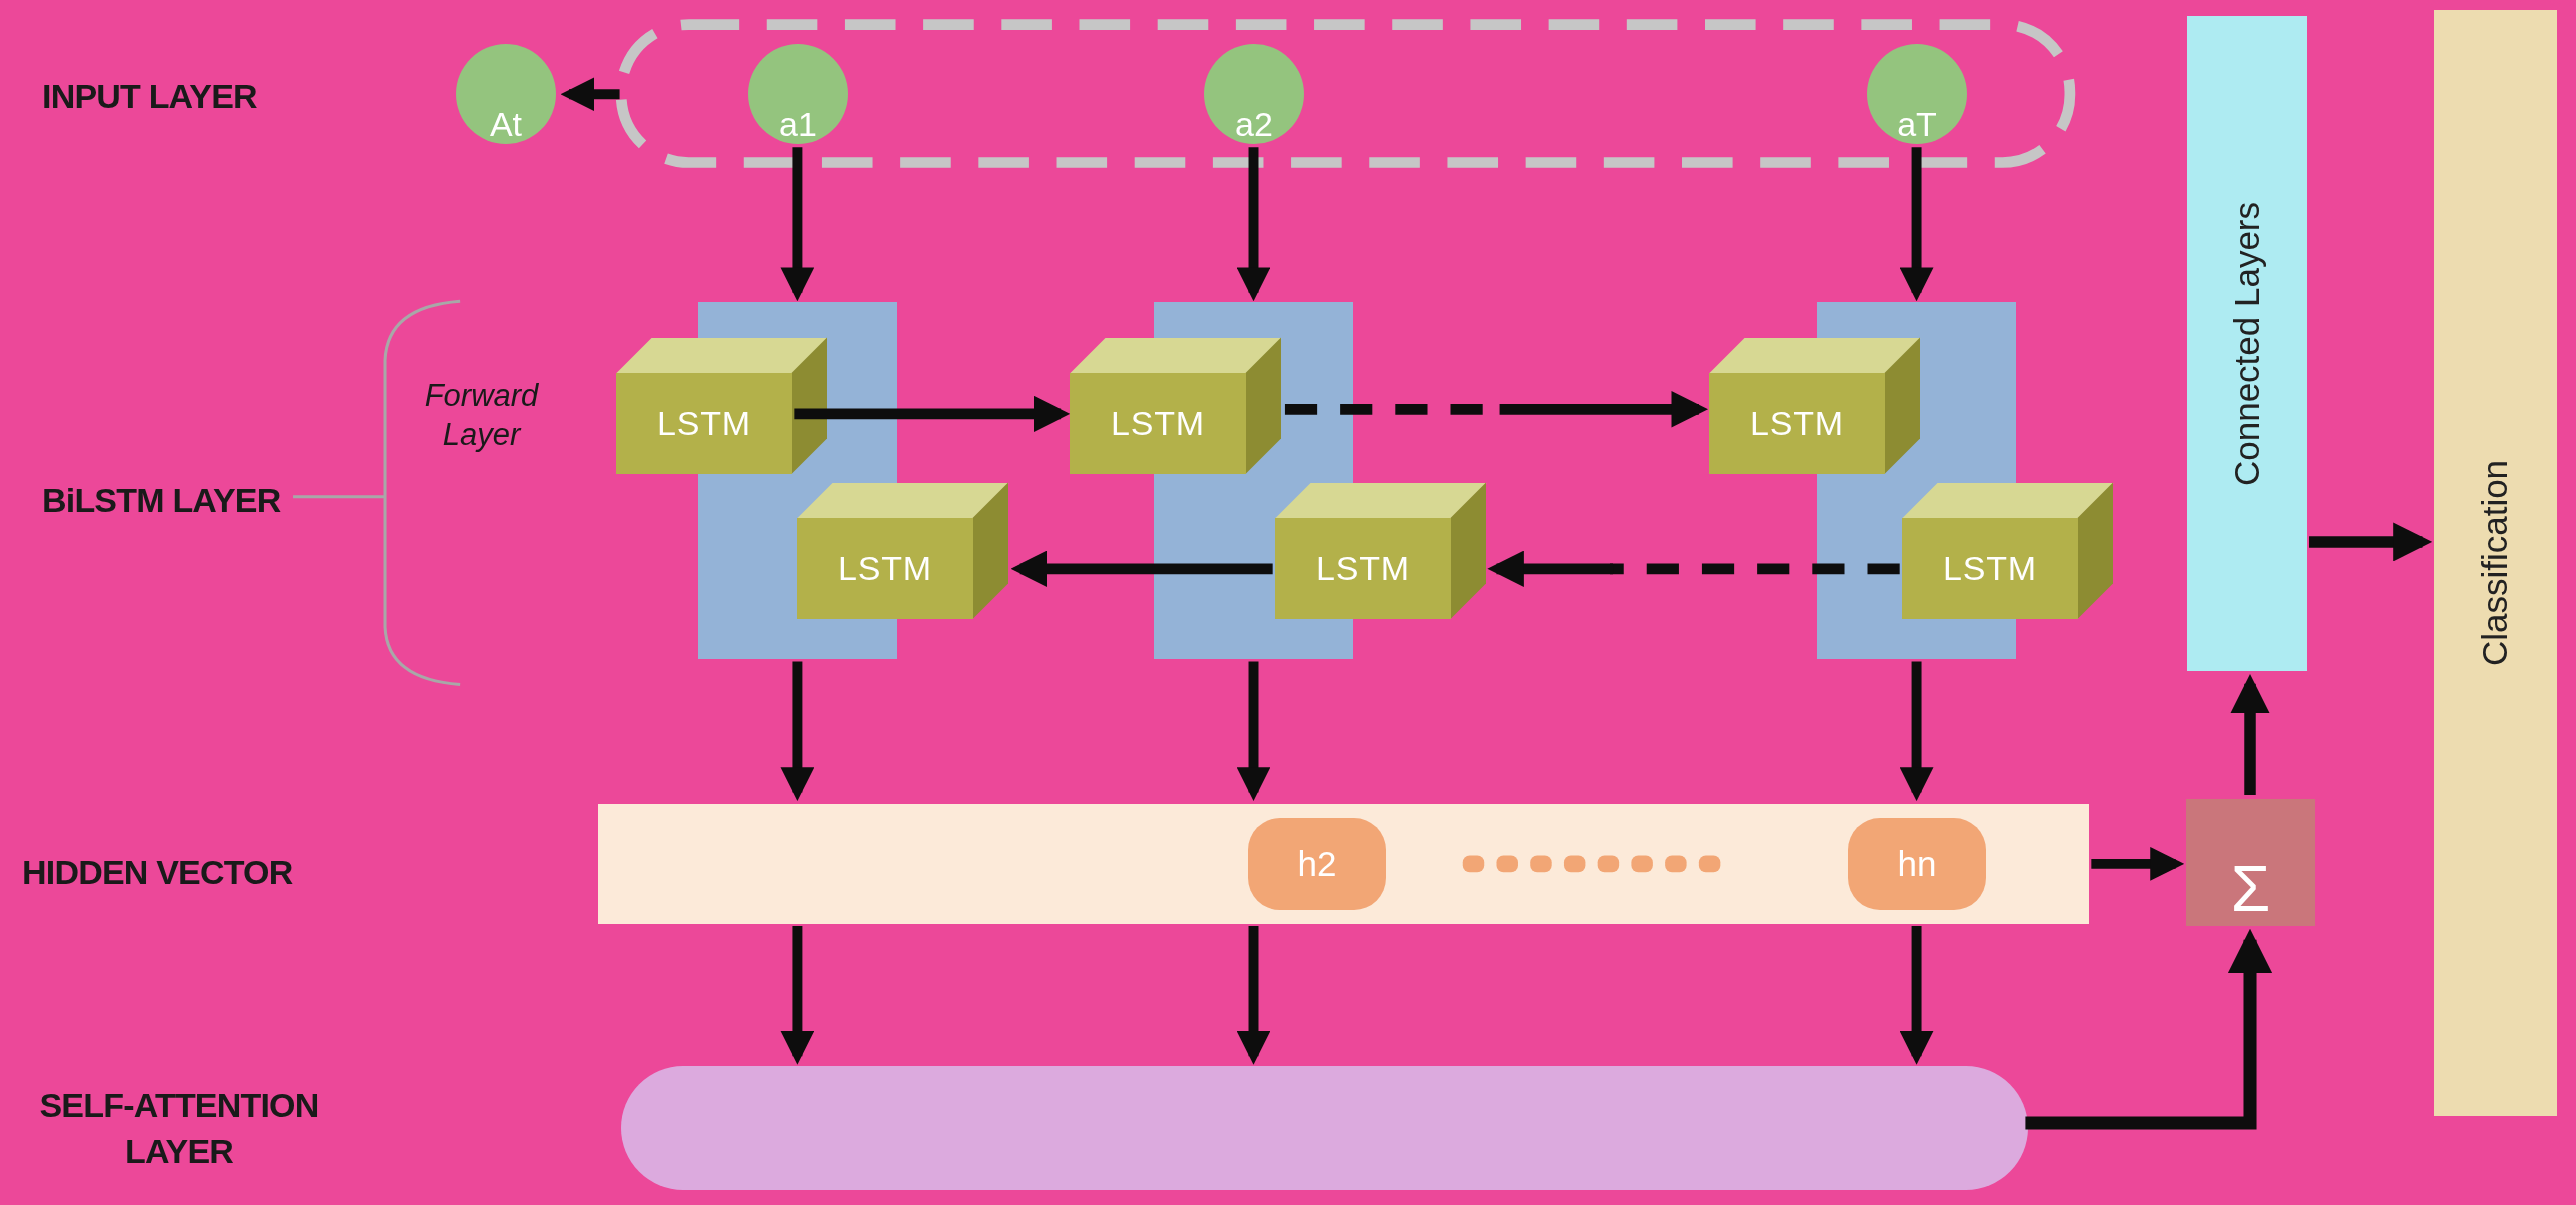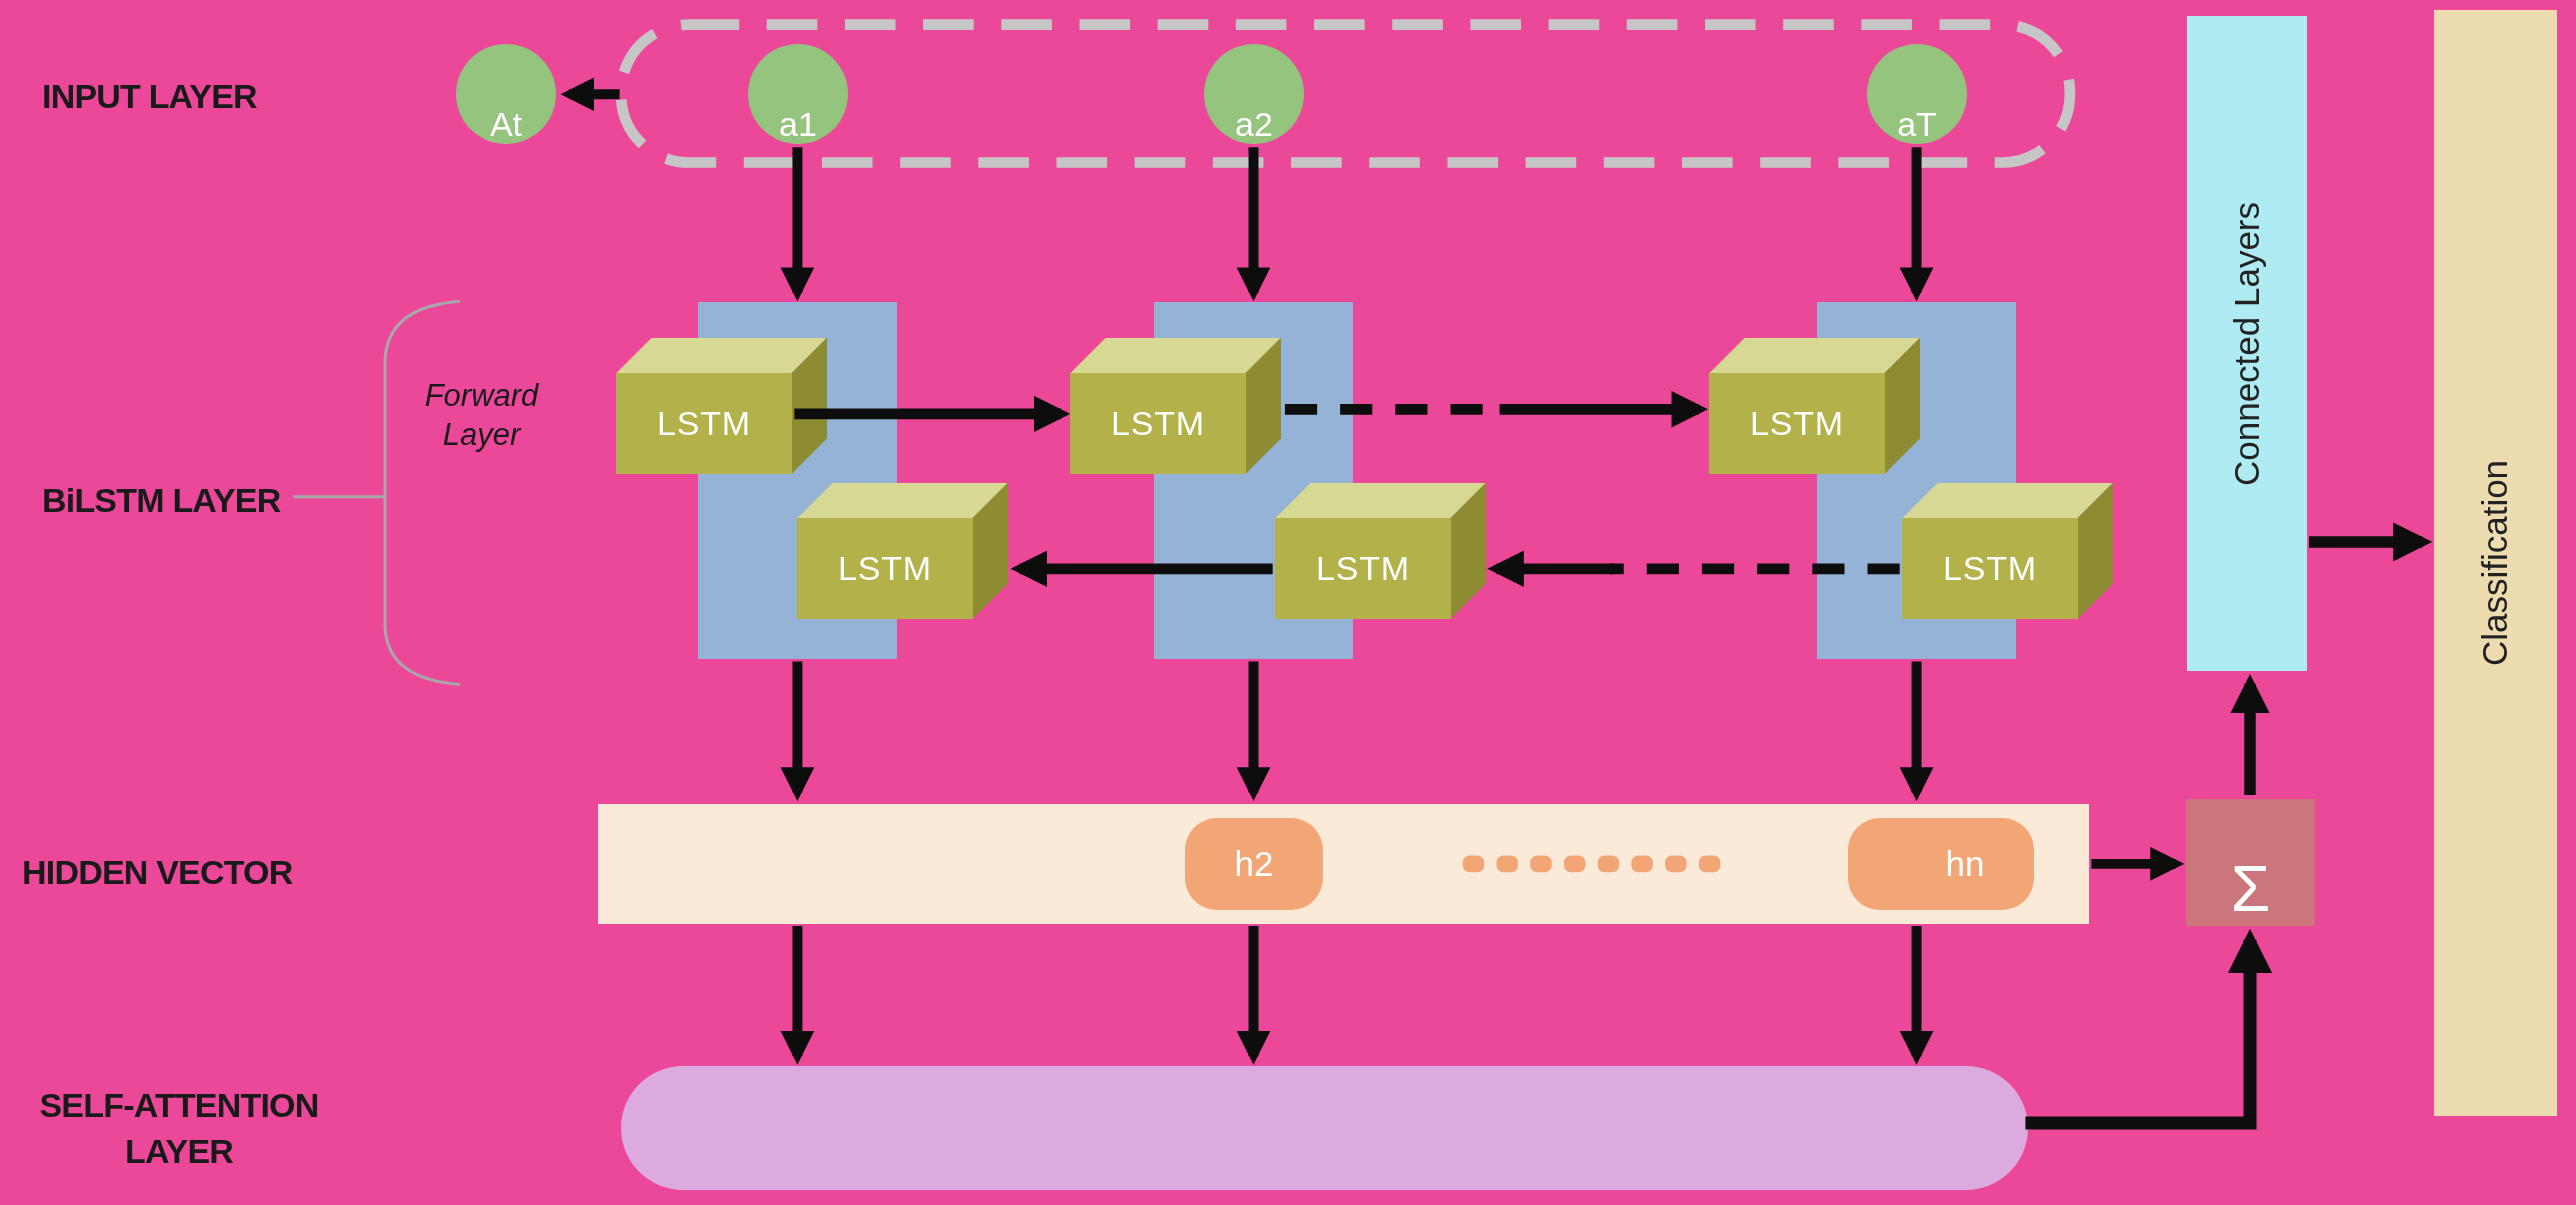--- a/index.html
+++ b/index.html
@@ -171,24 +171,24 @@
       </div>
   </div>
   <div class="cube mid" style="left:1902px;top:518px;">
     <div class="top"></div>
     <div class="side"></div>
     <div class="front">
         <span>LSTM</span>
       </div>
   </div>
 
-  <div class="h-node over" style="left:1185px;">
+  <div class="h-node over" style="left:1248px;">
     <span>h2</span>
   </div>
-  <div class="h-node over" style="left:1848px;padding-left:48px;">
+  <div class="h-node over" style="left:1848px;">
     <span>hn</span>
   </div>
 
   <svg class="overlay" width="2576" height="1205" viewBox="0 0 3360 1572">
     <defs>
       <marker id="ah" viewBox="0 0 10 10" refX="7.5" refY="5" markerWidth="3.4" markerHeight="3.4" orient="auto-start-reverse">
         <path d="M0 0 L10 5 L0 10 z" fill="#0d0d0d"></path>
       </marker>
     </defs>
 

